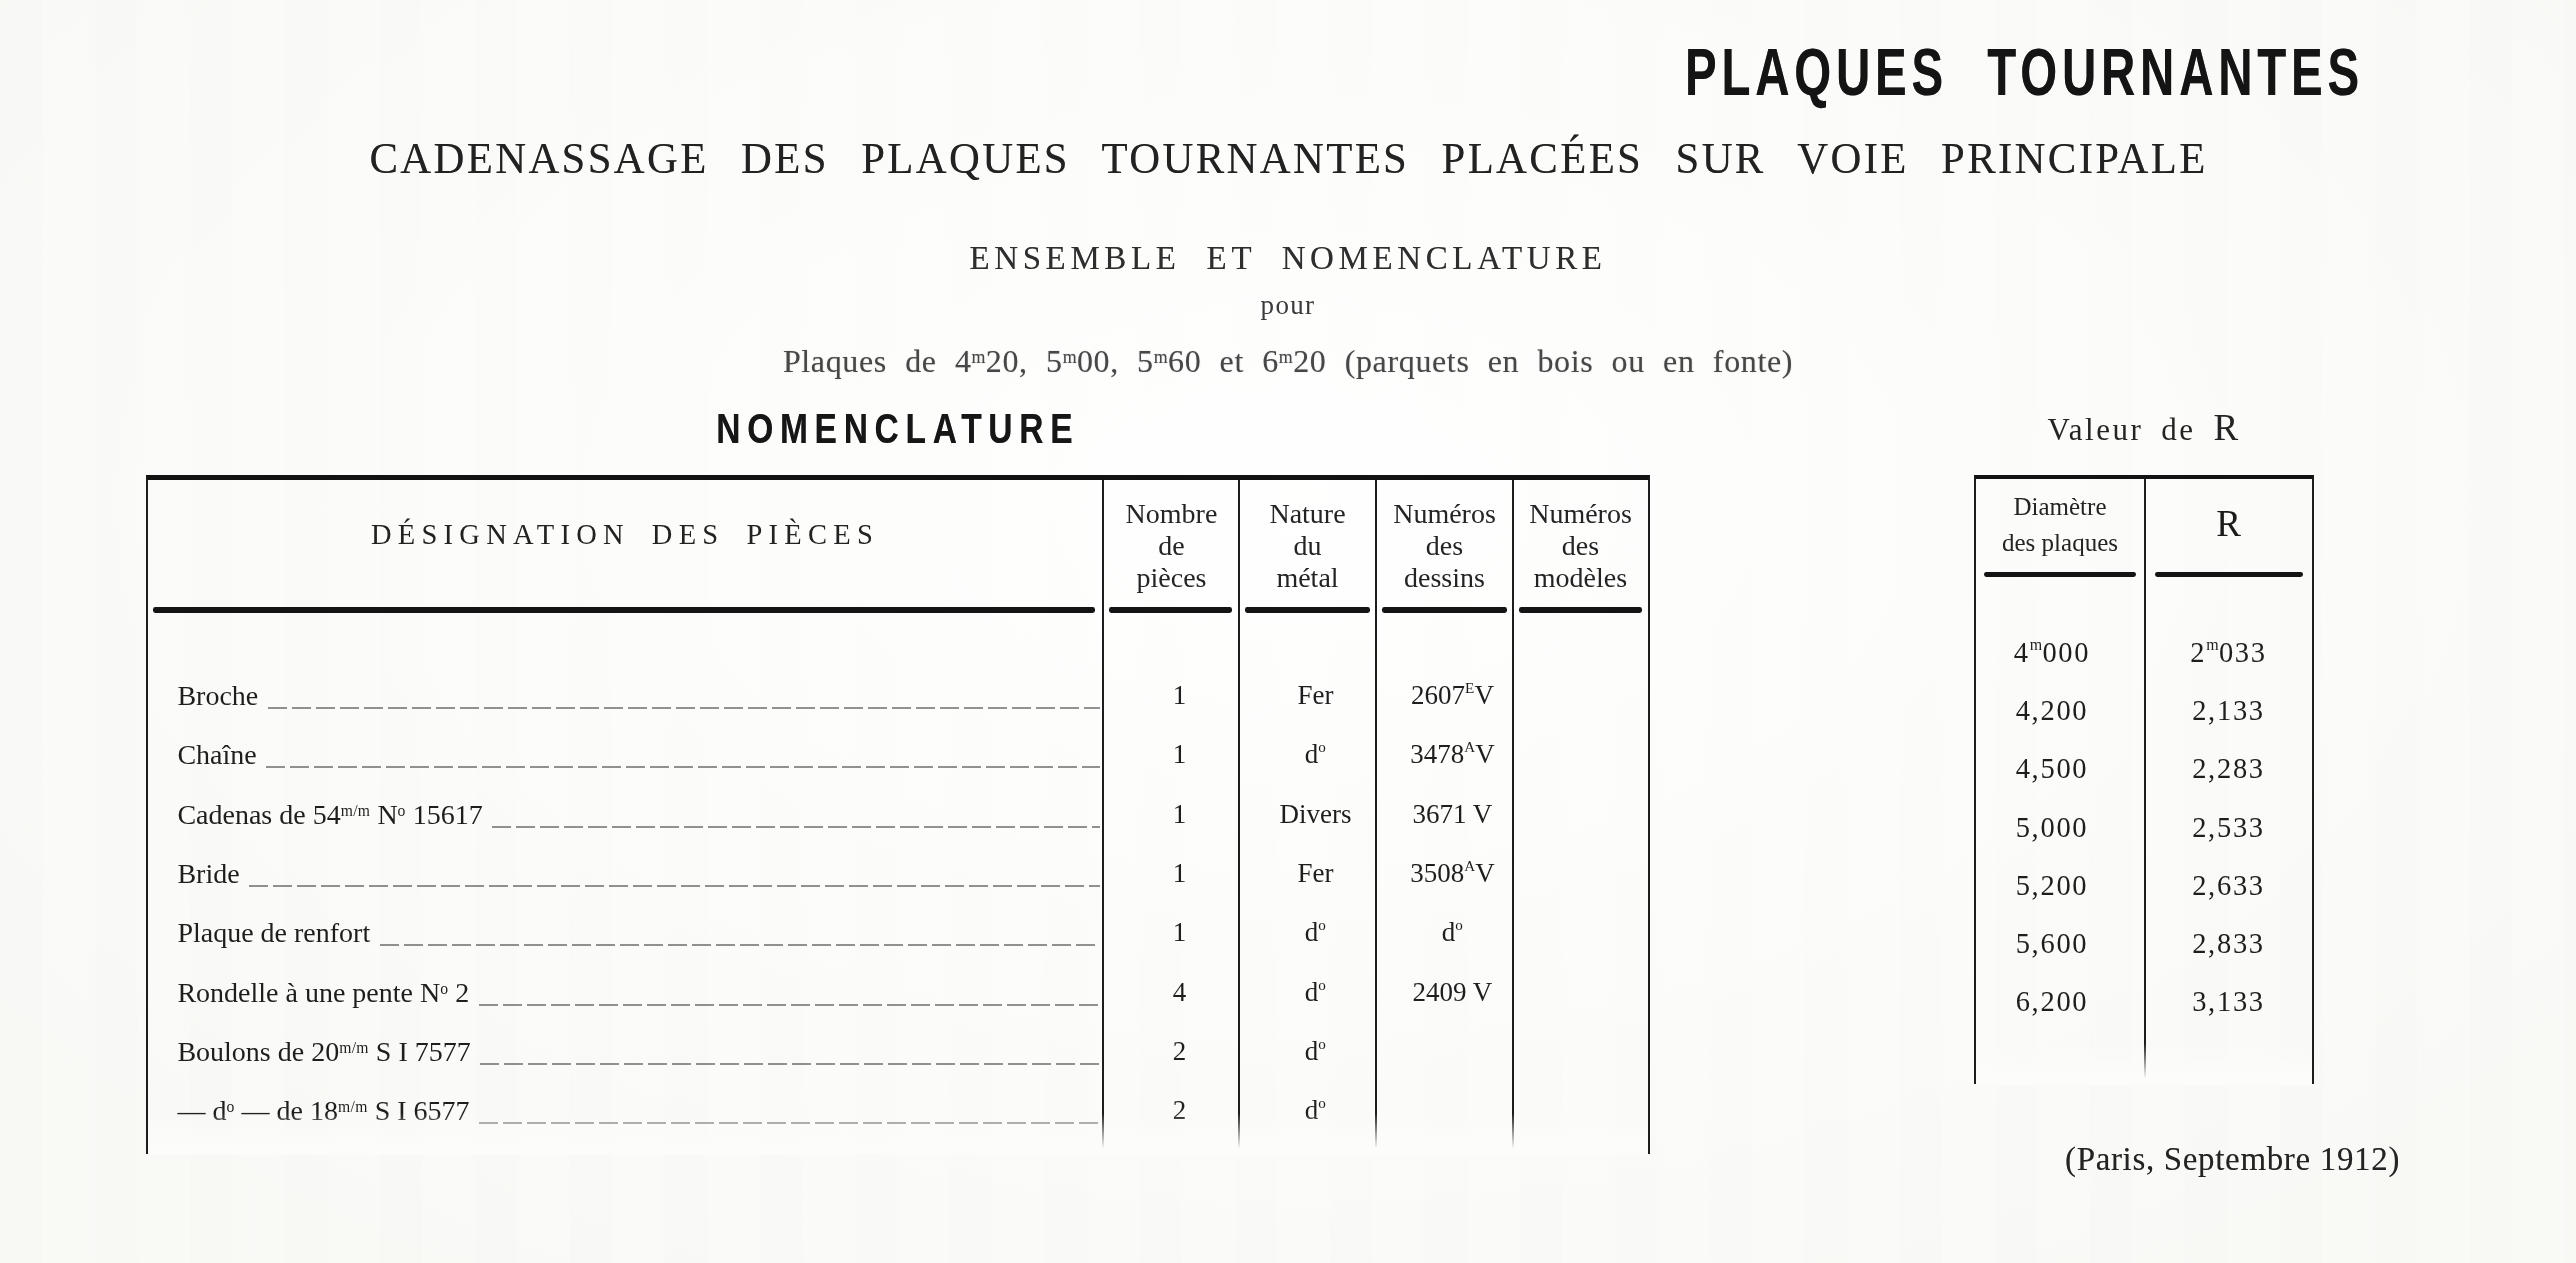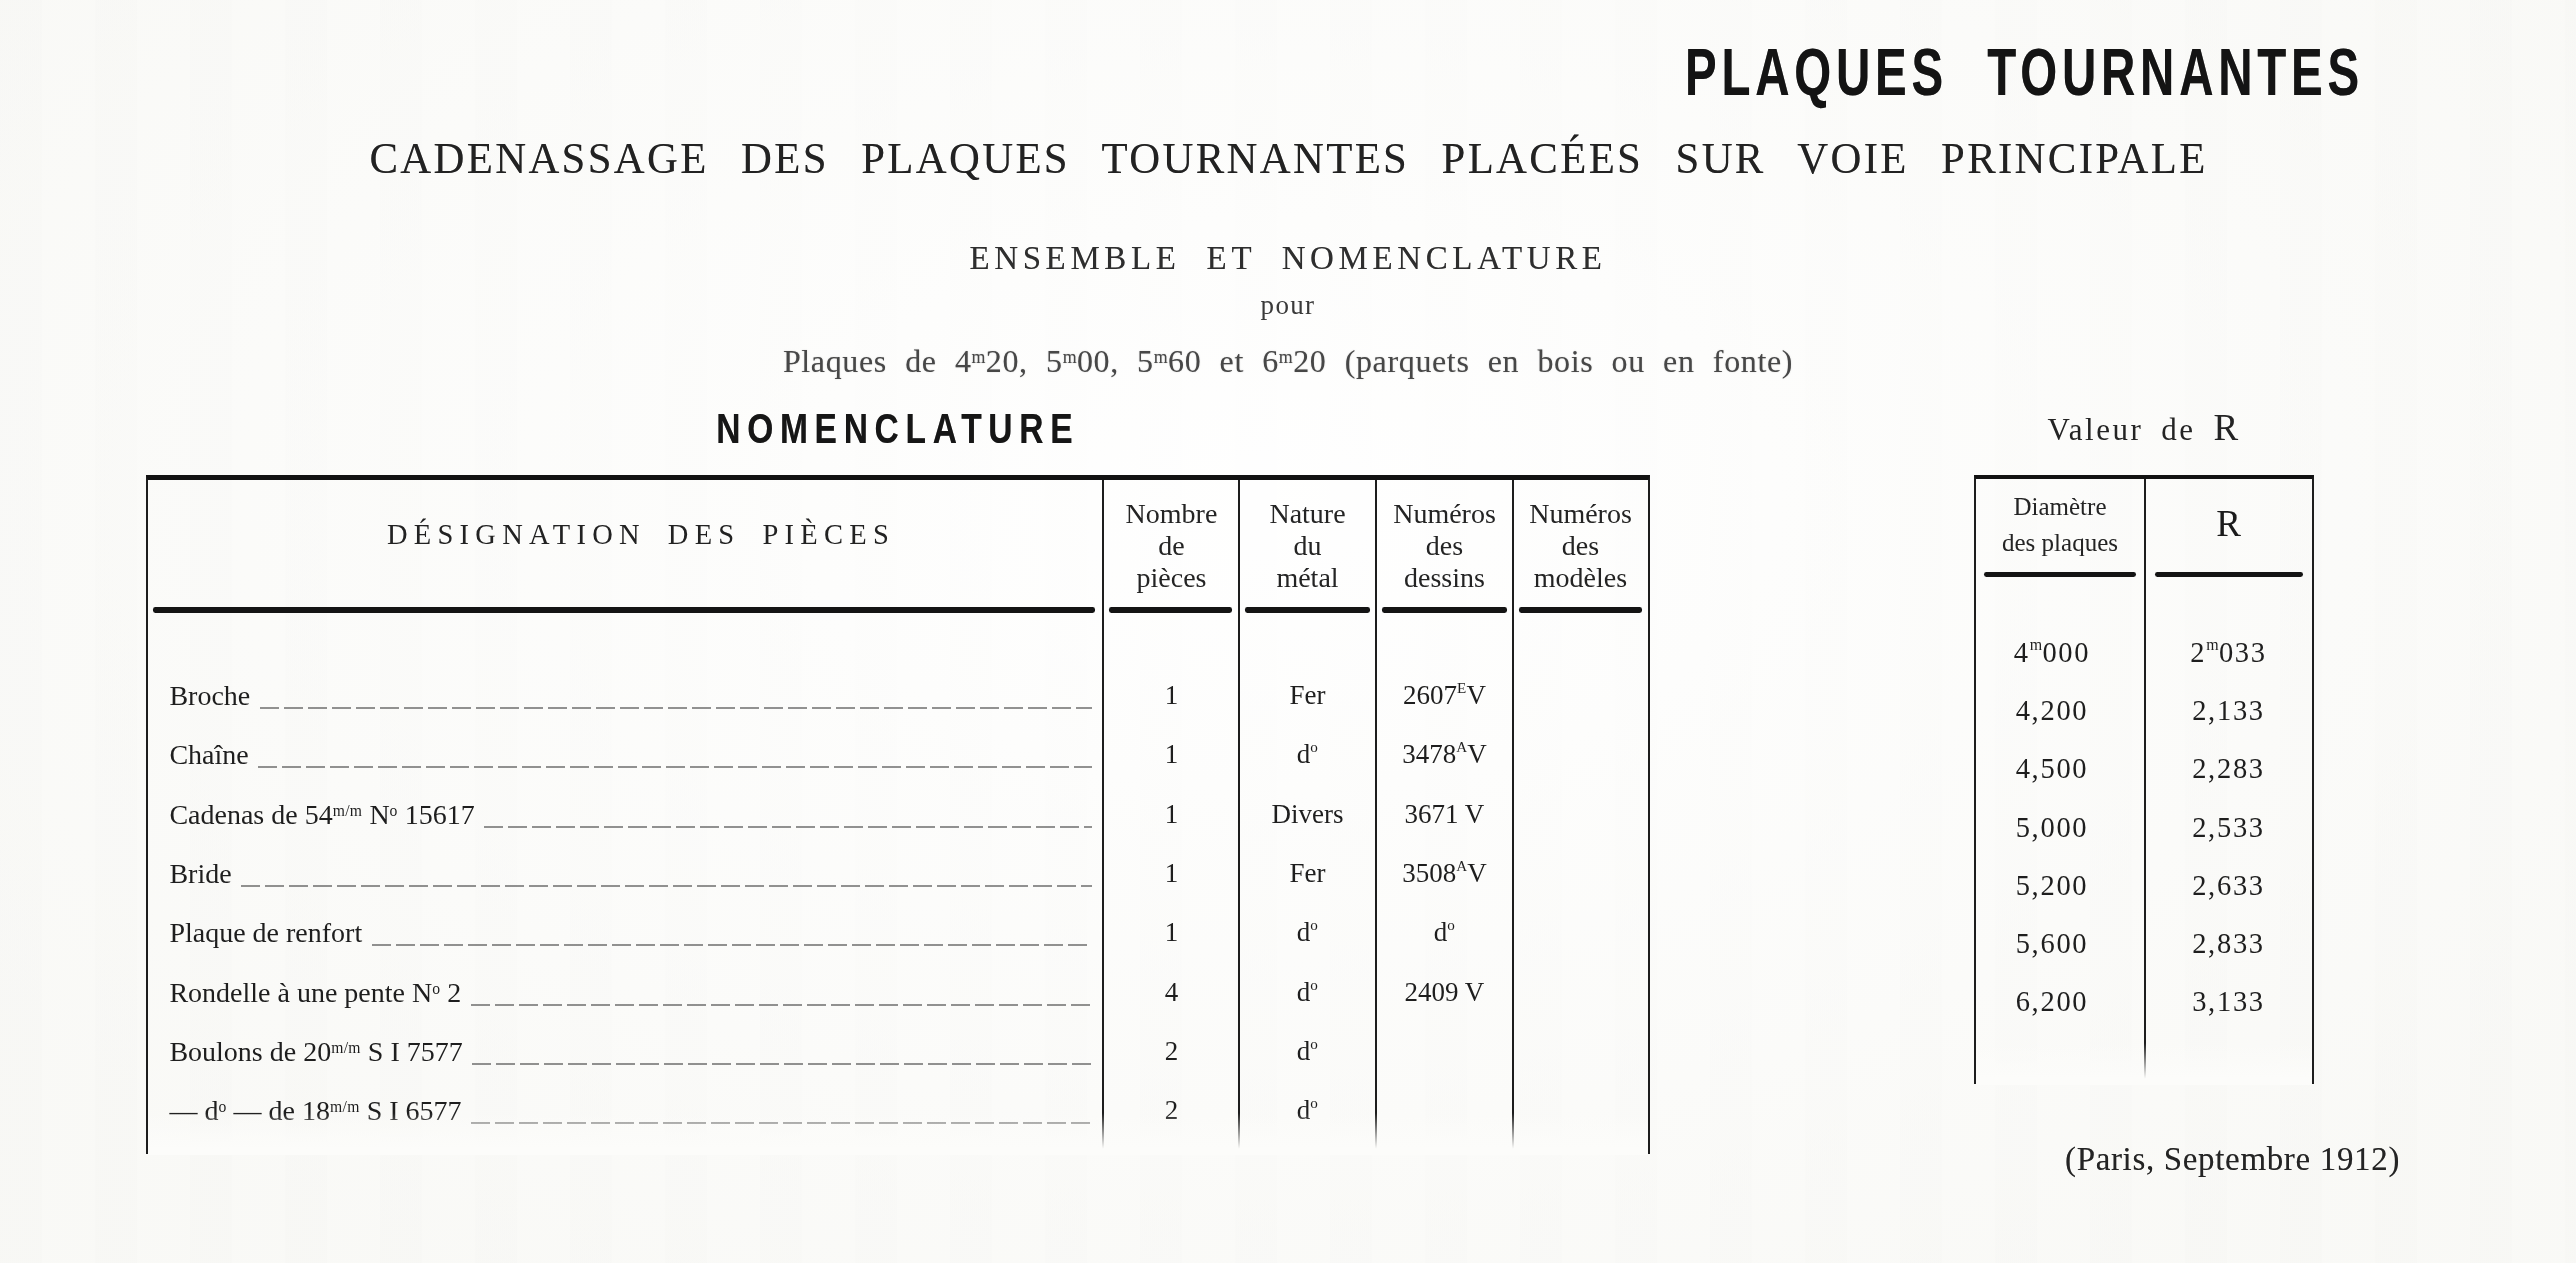--- a/index.html
+++ b/index.html
@@ -44,23 +44,23 @@
     letter-spacing:.08em;word-spacing:.25em;color:#242424;}
   .rheading-wrap .big-r{font-size:37px;}
 
   
   #nom-table{left:146px;top:475px;width:1504px;height:679px;
     border-top:5.3px solid #121212;border-left:2.4px solid #1d1d1d;border-right:2.4px solid #1d1d1d;
     box-sizing:border-box;}
   .vline{position:absolute;top:0;bottom:0;width:2.4px;background:#1d1d1d;}
   .hrule{position:absolute;height:6px;background:#141414;border-radius:2.4px;}
   .des-header{position:absolute;left:0;width:954px;top:39px;text-align:center;
-    font-size:28.5px;letter-spacing:.22em;word-spacing:.3em;color:#222;margin-left:16px;}
+    font-size:28.5px;letter-spacing:.22em;word-spacing:.3em;color:#222;}
   .colhead{position:absolute;top:18px;text-align:center;font-size:28px;line-height:32px;color:#242424;}
-  .nrow{position:absolute;left:0;width:100%;height:39px;text-align:right;}
+  .nrow{position:absolute;left:8px;width:100%;height:39px;text-align:right;}
   .des-cell{position:absolute;left:21.4px;width:933px;height:39px;display:flex;align-items:center;}
   .des-text{font-size:28px;white-space:nowrap;color:#1e1e1e;}
   .leader{flex:1 1 auto;height:1.8px;margin:0 10.7px 0 9.5px;align-self:center;transform:translateY(12.5px);
     background:repeating-linear-gradient(90deg,#272727 0 19px,rgba(0,0,0,0) 19px 24px);}
   .ncell{position:absolute;height:39px;display:flex;align-items:center;justify-content:center;
     font-size:27px;color:#1e1e1e;}
   .c1{left:957px;width:133px;}
   .c2{left:1092px;width:135px;}
   .c3{left:1229px;width:135px;}
   .c4{left:1366px;width:133px;}

